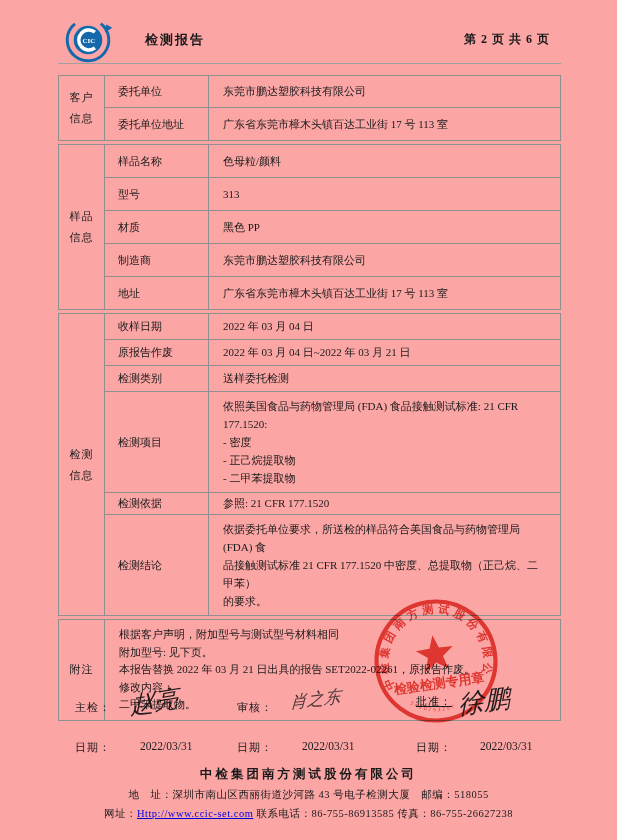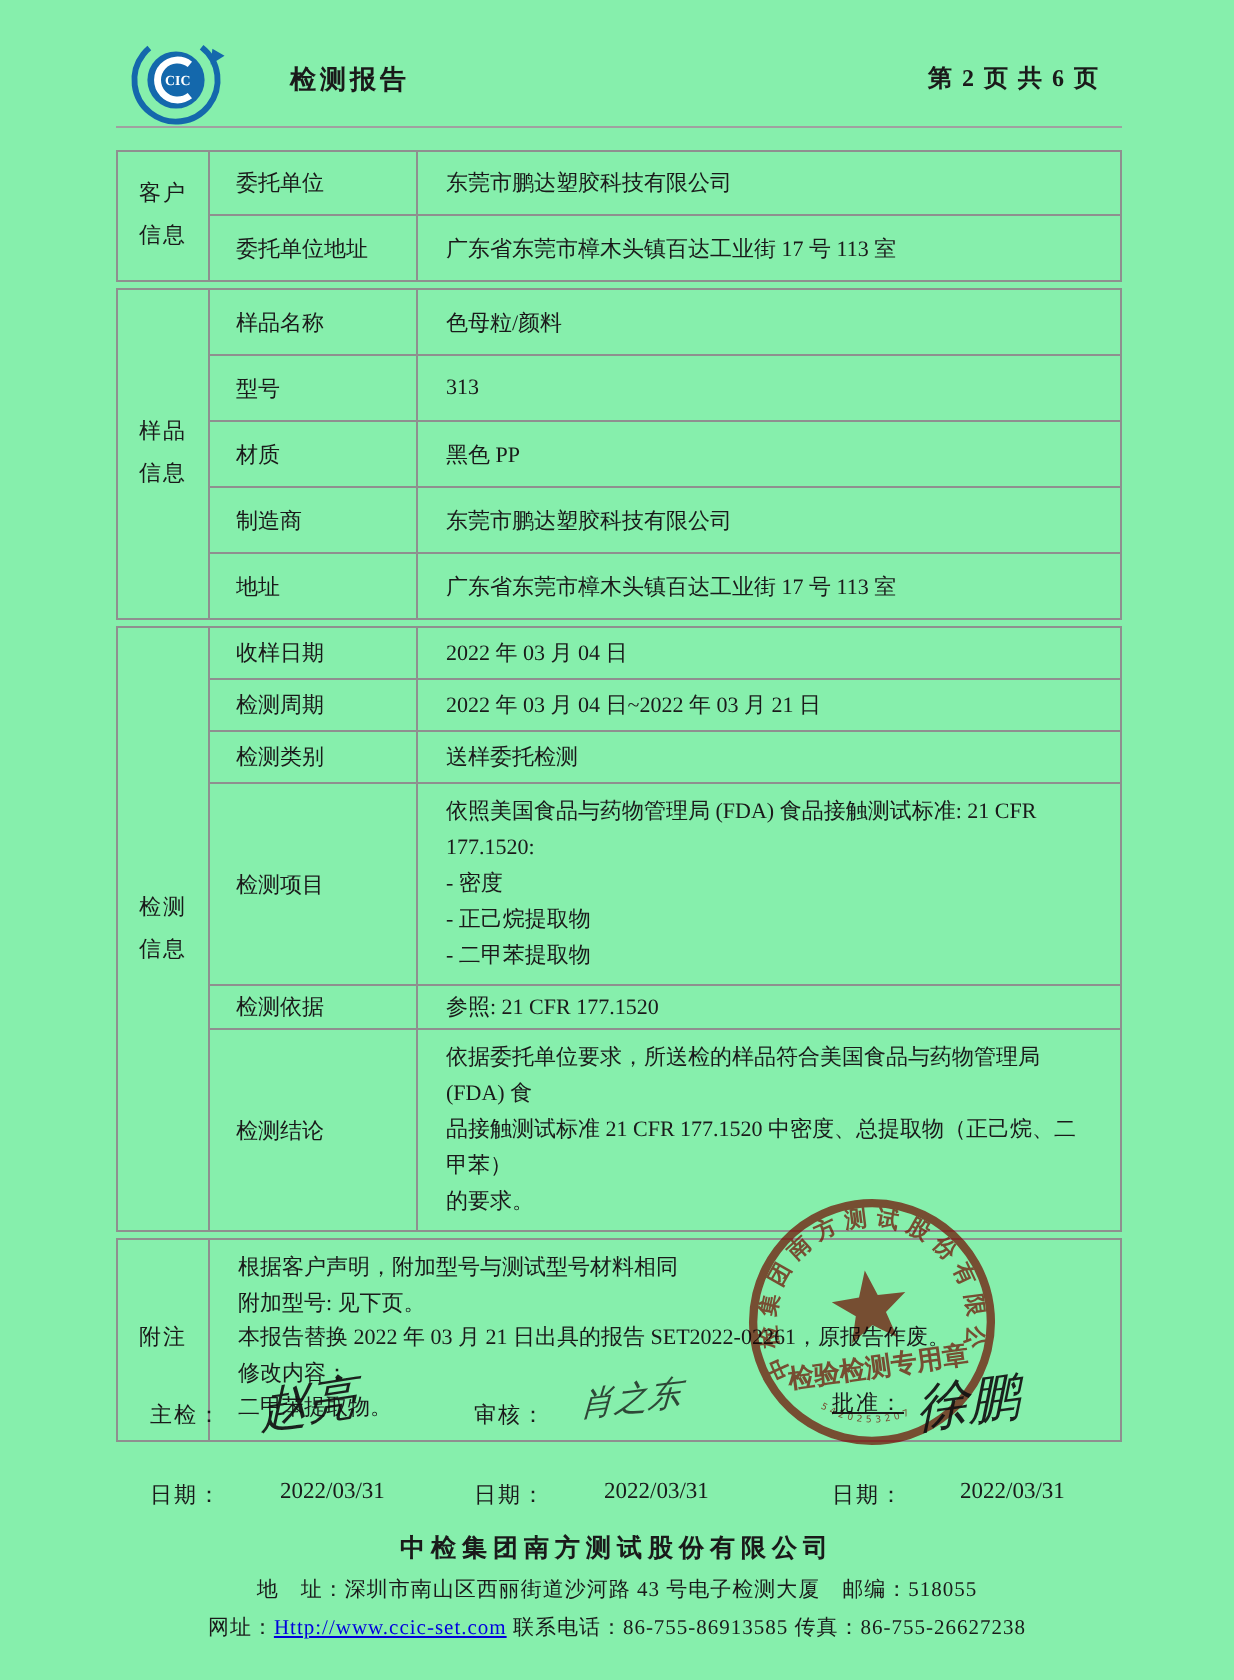--- a/index.html
+++ b/index.html
@@ -1,18 +1,18 @@
 <!DOCTYPE html>
 <html><head>
 <meta charset="utf-8">
 <style>
   * { margin:0; padding:0; box-sizing:border-box; }
   html,body { background:#e8e8e8; }
   .page {
-    position:relative; width:617px; height:840px; background:#86efac;
+    position:relative; width:617px; height:840px; background:#fca5a5;
     font-family:"Liberation Serif","DejaVu Serif",serif; color:#1a1a1a;
     overflow:hidden; margin:0 auto;padding-left:44px;
   }
   
   .logo { position:absolute; left:62px; top:15px; }
   .hdr-title { position:absolute; left:145px; top:31px; font-size:13px; font-weight:bold; letter-spacing:2px; }
   .hdr-no { position:absolute; left:236px; top:31px; font-size:12px; font-weight:bold; }
   .hdr-page { position:absolute; left:464px; top:31px; font-size:12px; font-weight:bold; letter-spacing:1px; }
   .hdr-rule { position:absolute; left:58px; top:63px; width:503px; height:1px; background:#a0a0a0; }
   
@@ -118,21 +118,21 @@
           <col>
         </colgroup>
       <tbody>
           <tr class="h26">
         <td class="seclabel" rowspan="6">检测
 信息</td>
         <td class="f">收样日期</td>
         <td class="v">2022 年 03 月 04 日</td>
       </tr>
       <tr class="h26">
-        <td class="f">检测周期</td>
+        <td class="f">原报告作废</td>
         <td class="v">2022 年 03 月 04 日~2022 年 03 月 21 日</td>
       </tr>
       <tr class="h26">
         <td class="f">检测类别</td>
         <td class="v">送样委托检测</td>
       </tr>
       <tr>
         <td class="f">检测项目</td>
         <td class="ml">依照美国食品与药物管理局 (FDA) 食品接触测试标准: 21 CFR
 177.1520:

